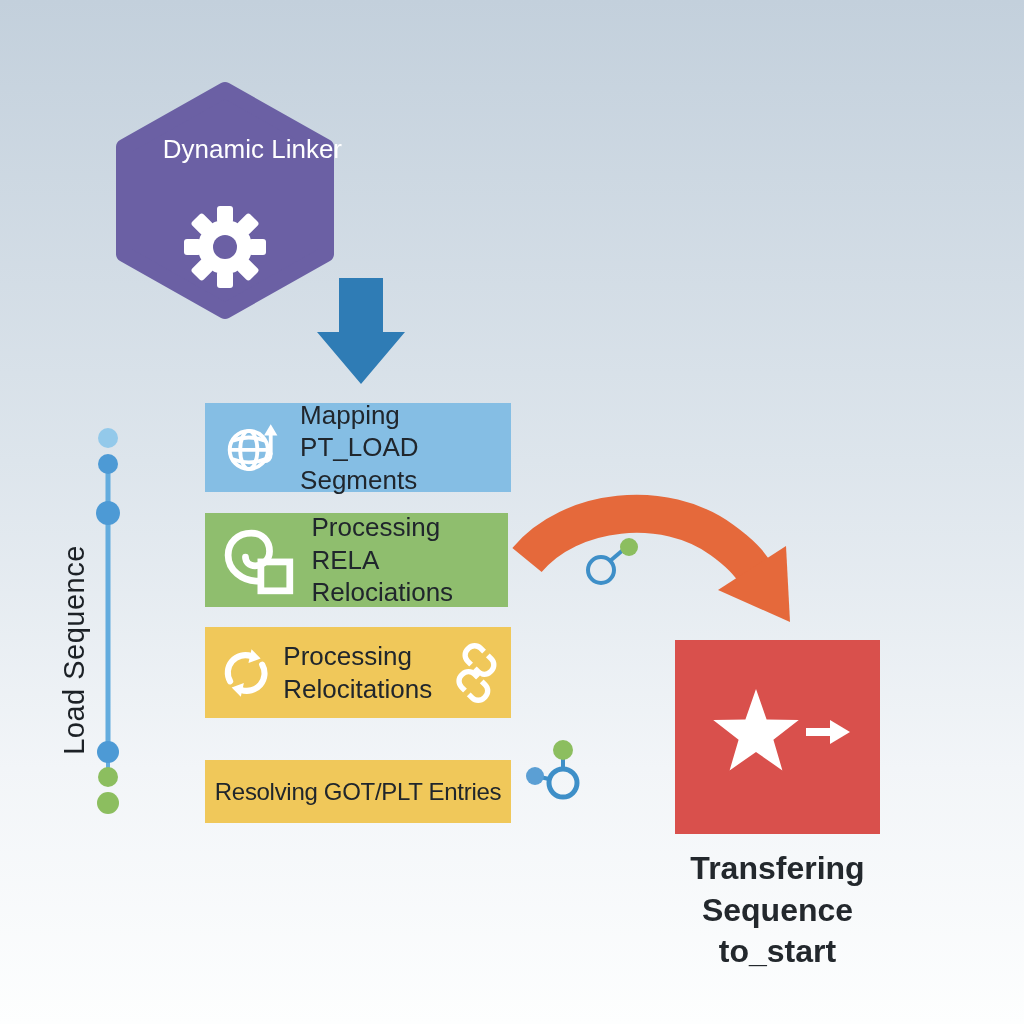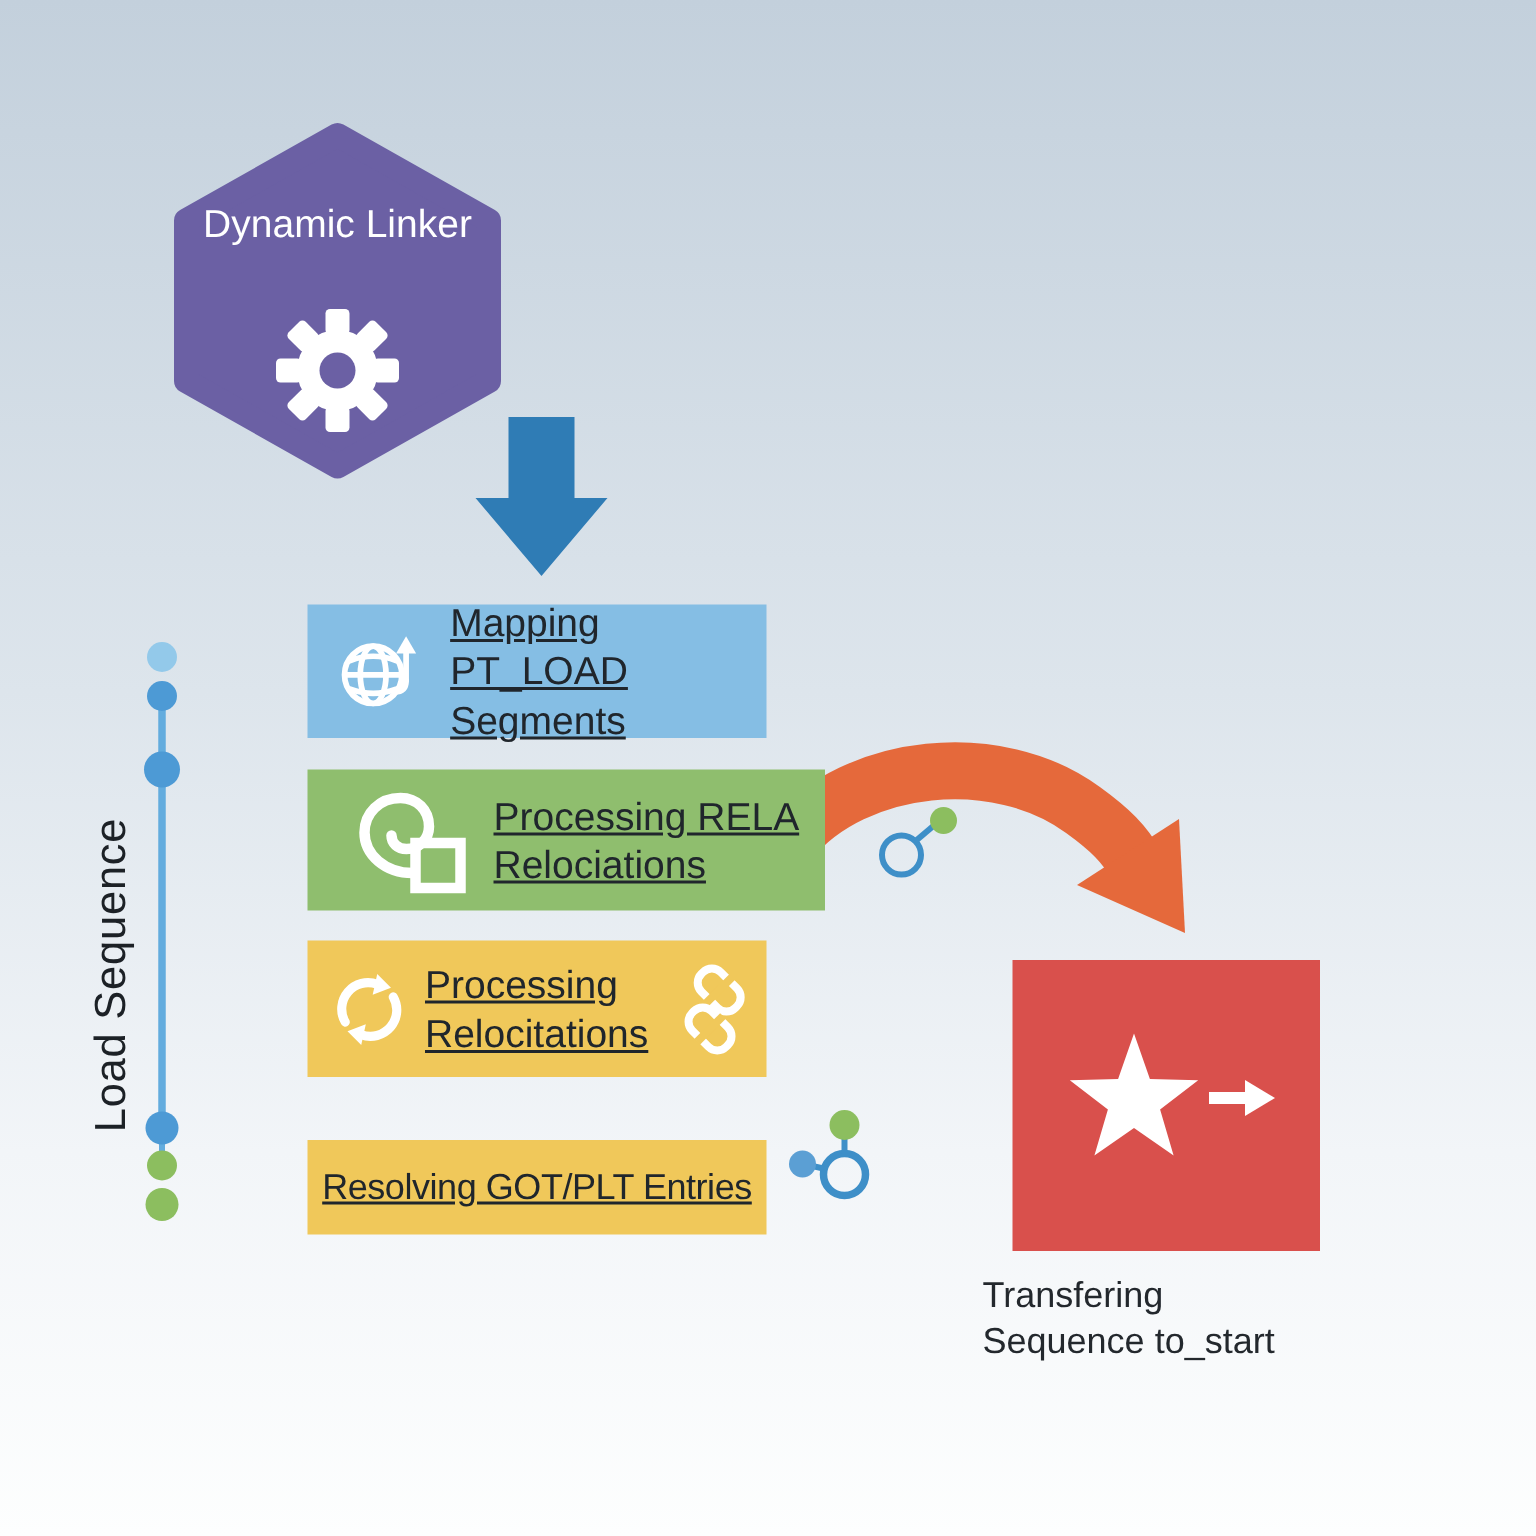--- a/index.html
+++ b/index.html
@@ -9,60 +9,60 @@
     overflow:hidden;
     background:linear-gradient(180deg,#c3d0dc 0%,#dde5ec 45%,#f2f5f8 75%,#fdfefe 100%);
     font-family:"Liberation Sans","DejaVu Sans",sans-serif;
   }
   .abs{position:absolute;}
   svg{display:block;}
   #bg-art{position:absolute;inset:0;}
 
   
   .hex-title{
-    left:118px;top:132px;width:214px;
-    text-align:center;color:#ffffff;
+    left:128px;top:132px;width:214px;
+    text-align:right;color:#ffffff;
     font-size:26px;line-height:1.35;font-weight:500;
   }
 
   
   .side-label{
     left:-34px;top:632px;width:220px;height:36px;
     transform:rotate(-90deg);
     text-align:center;
     font-size:29px;color:#1c2126;font-weight:500;
     letter-spacing:0.5px;
   }
 
   
   .step{
     left:205px;width:306px;
     display:flex;align-items:center;
     box-sizing:border-box;
     color:#20262c;font-size:26px;line-height:1.25;font-weight:500;
   }
   .step-1{top:403px;height:89px;padding-left:18px;}
-  .step-2{top:513px;height:94px;width:345px;padding-left:14px;}
+  .step-2{top:513px;height:94px;width:303px;}
   .step-3{top:627px;height:91px;padding-left:16px;padding-right:10px;}
   .step-4{top:760px;height:63px;justify-content:center;}
-  .step .label{display:block;text-decoration:underline;}
+  .step .label{display:block;}
   .step-1 .label{width:214px;margin-left:16px;}
   .step-2 .label{width:204px;margin-left:14px;}
   .step-3 .label{width:156px;margin-left:12px;margin-right:20px;}
   .step-4 .label{font-size:24px;letter-spacing:-0.3px;white-space:nowrap;text-align:center;}
 
   
   .final-box{
     left:675px;top:640px;width:205px;height:194px;
     display:flex;align-items:center;justify-content:center;
   }
   .final-caption{
     left:655px;top:848px;width:245px;
-    color:#23282d;
-    font-size:24px;line-height:1.3;font-weight:400;
+    text-align:center;color:#23282d;
+    font-size:32px;line-height:1.3;font-weight:700;
   }
 </style>
 </head>
 <body>
 
 <div id="canvas">
 
   <svg id="bg-art" width="1024" height="1024" viewBox="0 0 1024 1024">
 
     <polygon points="225,90 326,147 326,254 225,311 124,254 124,147" stroke-width="16" stroke-linejoin="round" fill="#6b60a4" stroke="#6b60a4"></polygon>

